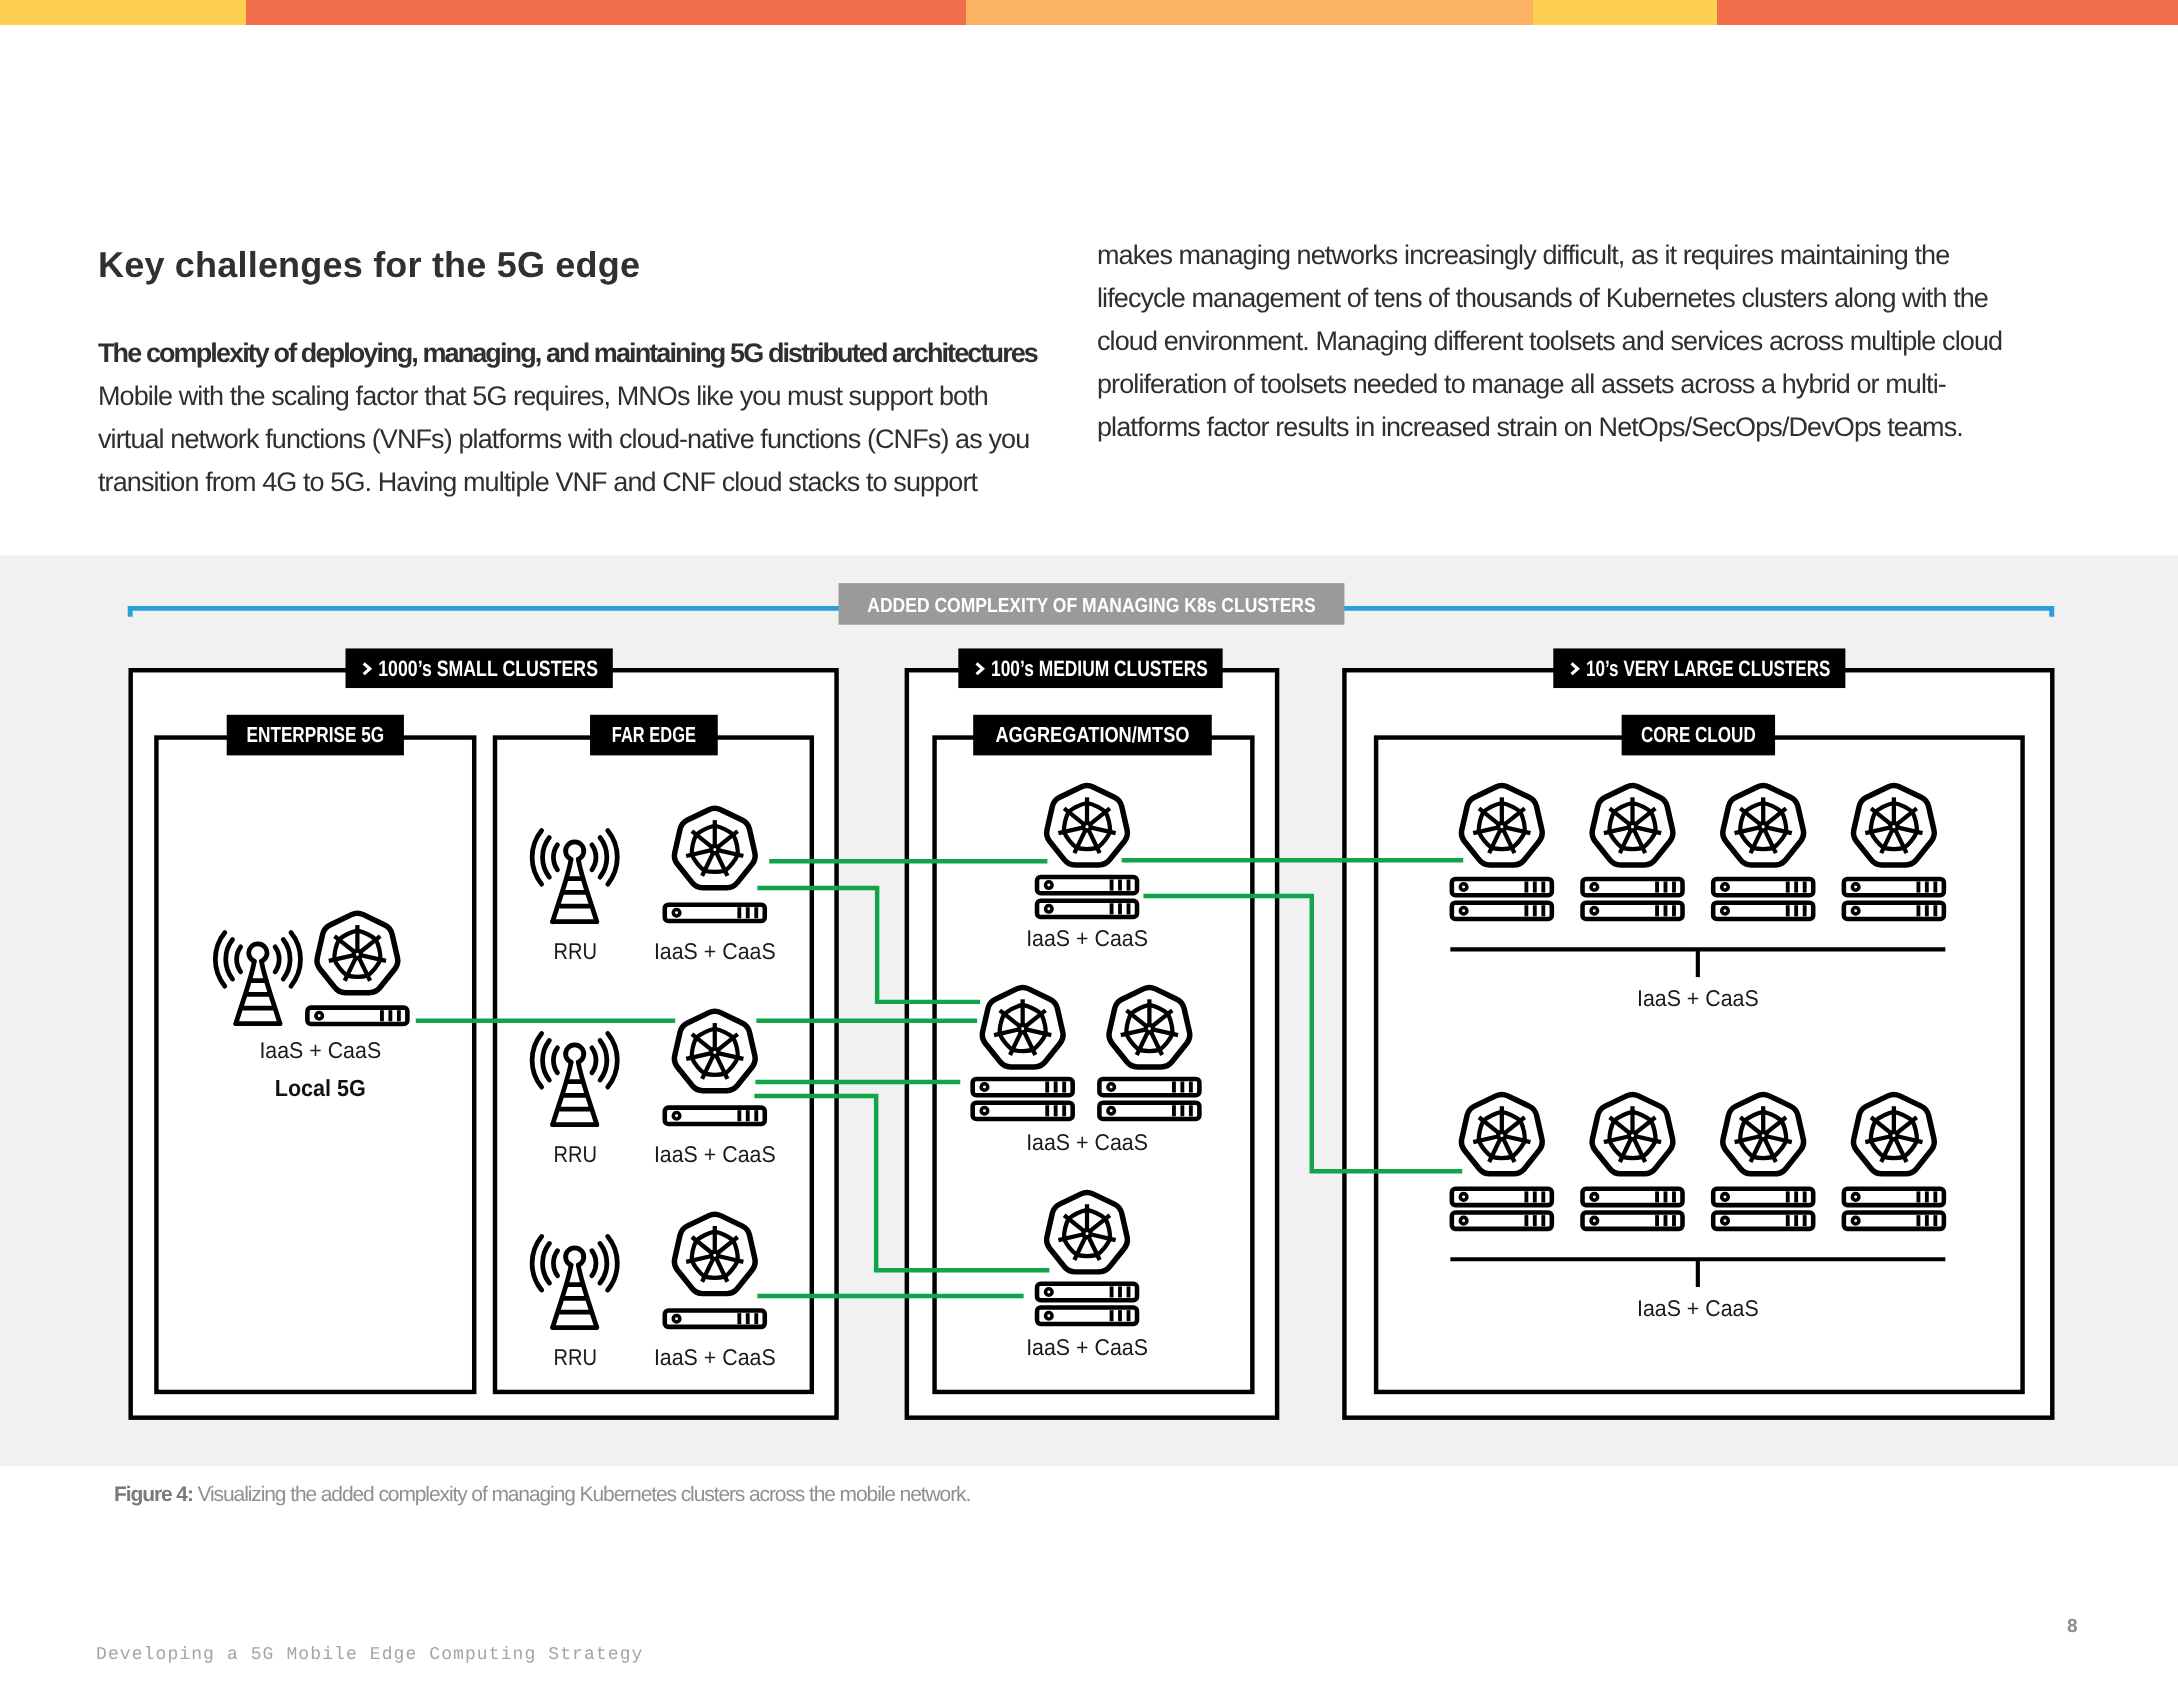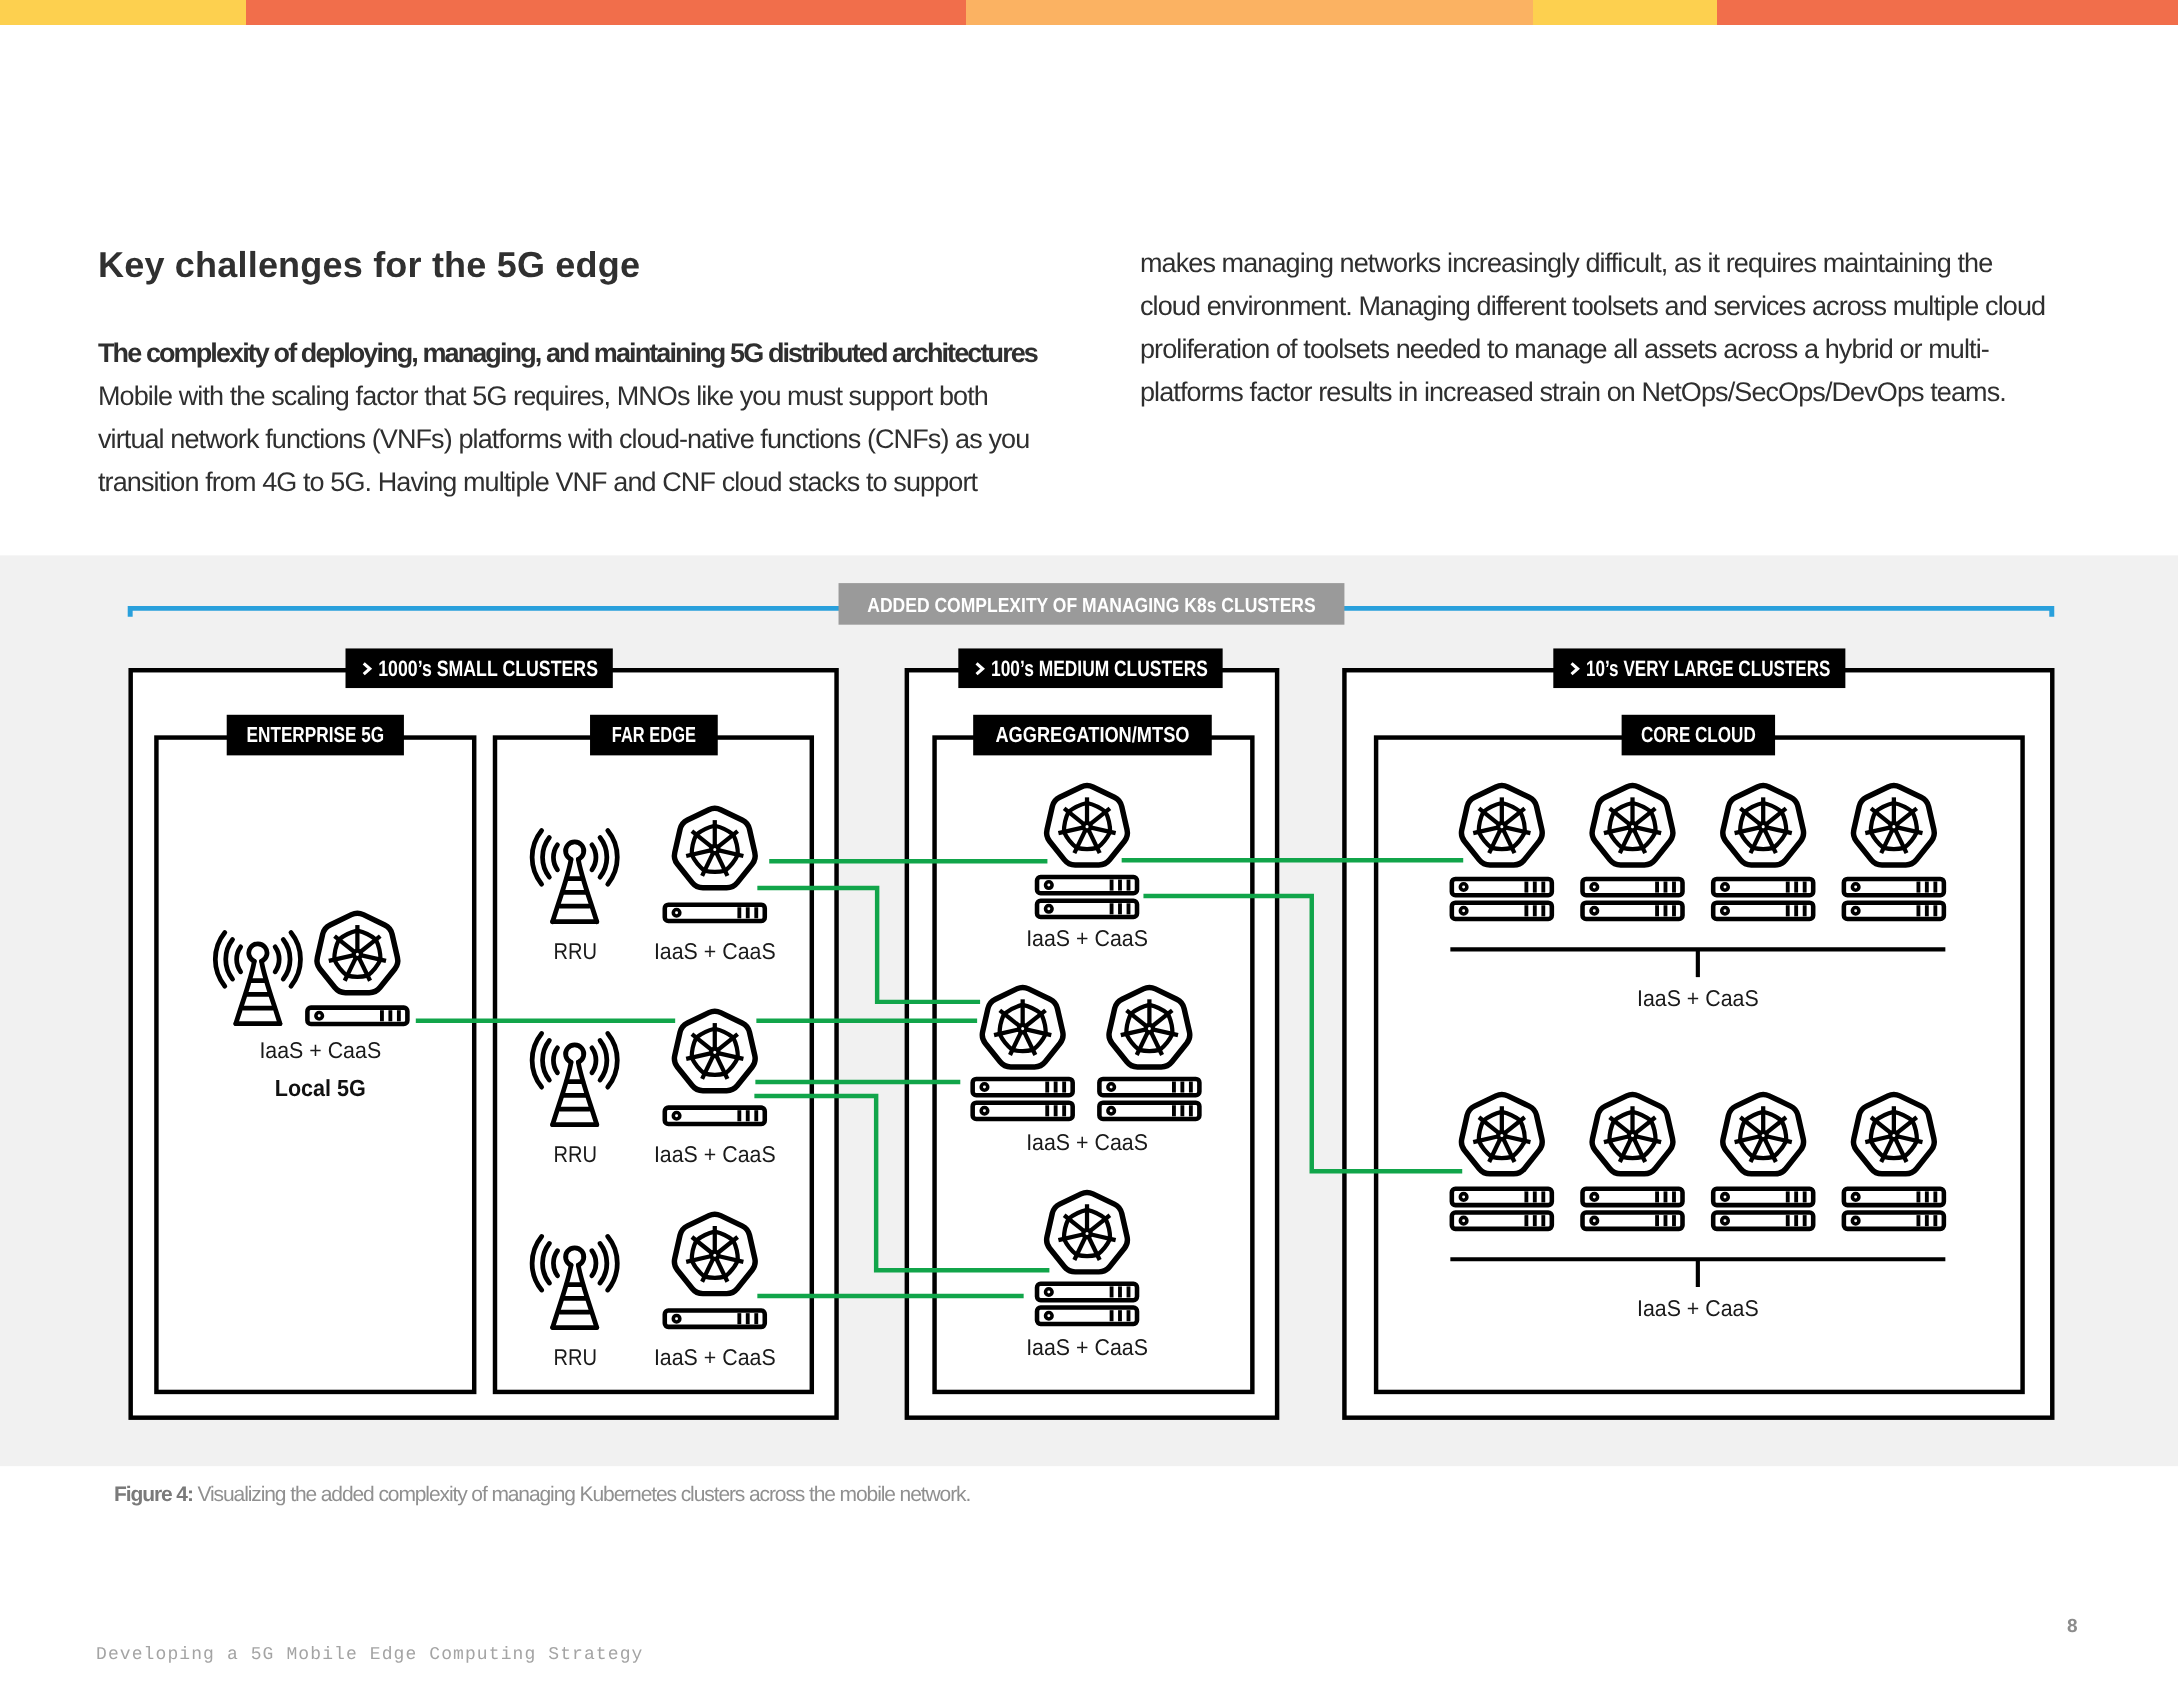--- a/index.html
+++ b/index.html
@@ -2,21 +2,21 @@
 <html><head>
 <meta charset="utf-8">
 <style>
   html,body{margin:0;padding:0;}
   body{width:2178px;height:1683px;background:#ffffff;font-family:"Liberation Sans",sans-serif;overflow:hidden;position:relative;-webkit-font-smoothing:antialiased;text-rendering:geometricPrecision;}
   .topbar{position:absolute;left:0;top:0;width:2178px;height:25px;display:flex;z-index:3;}
   .seg{height:100%;}
   .h1{position:absolute;left:98px;top:244px;font-size:36px;font-weight:bold;color:#303030;letter-spacing:0.2px;white-space:nowrap;z-index:2;}
   .col{position:absolute;color:#2f2f2f;white-space:nowrap;z-index:2;font-size:27px;}
   .colL{left:98px;top:321px;}
-  .colR{left:1140px;top:234px;margin-top:8px;}
+  .colR{left:1097px;top:234px;}
   .col div{height:43px;line-height:43px;letter-spacing:-0.9px;}
   .col div.bold{font-weight:bold;letter-spacing:-1.9px;margin-top:11px;}
   svg.diagram{position:absolute;left:0;top:0;z-index:1;text-rendering:geometricPrecision;}
   .bn{fill:#fff;font-family:"Liberation Sans",sans-serif;font-weight:bold;font-size:20.5px;}
   .chip{fill:#fff;font-family:"Liberation Sans",sans-serif;font-weight:bold;font-size:22px;}
   .chipb{fill:#fff;font-family:"Liberation Sans",sans-serif;font-weight:bold;font-size:22.5px;}
   .nl{fill:#1a1a1a;font-family:"Liberation Sans",sans-serif;font-size:23px;}
   .nlb{fill:#111;font-family:"Liberation Sans",sans-serif;font-size:23.5px;font-weight:bold;}
   .caption{position:absolute;left:98px;top:1483px;font-size:21px;color:#909090;white-space:nowrap;letter-spacing:-1.1px;z-index:2;margin-left:16px;}
   .caption b{color:#7a7a7a;}
@@ -543,20 +543,21 @@
 
 <div class="col colL">
   <div class="bold">The complexity of deploying, managing, and maintaining  5G distributed architectures</div>
   <div>Mobile with the scaling factor that 5G requires, MNOs like you must support both</div>
   <div>virtual network functions (VNFs) platforms with cloud-native functions (CNFs) as you</div>
   <div>transition from 4G to 5G. Having multiple VNF and CNF cloud stacks to support</div>
 </div>
 
 <div class="col colR">
   <div>makes managing networks increasingly difficult, as it requires maintaining the</div>
+  <div>lifecycle management of tens of thousands of Kubernetes clusters along with the</div>
   <div>cloud environment. Managing different toolsets and services across multiple cloud</div>
   <div>proliferation of toolsets needed to manage all assets across a hybrid or multi-</div>
   <div>platforms factor results in increased strain on NetOps/SecOps/DevOps teams.</div>
 </div>
 
 <div class="caption"><b>Figure 4:</b><span> Visualizing the added complexity of managing Kubernetes clusters across the mobile network.</span></div>
 <div class="footer">Developing a 5G Mobile Edge Computing Strategy</div>
 <div class="pageno">8</div>
 
 

